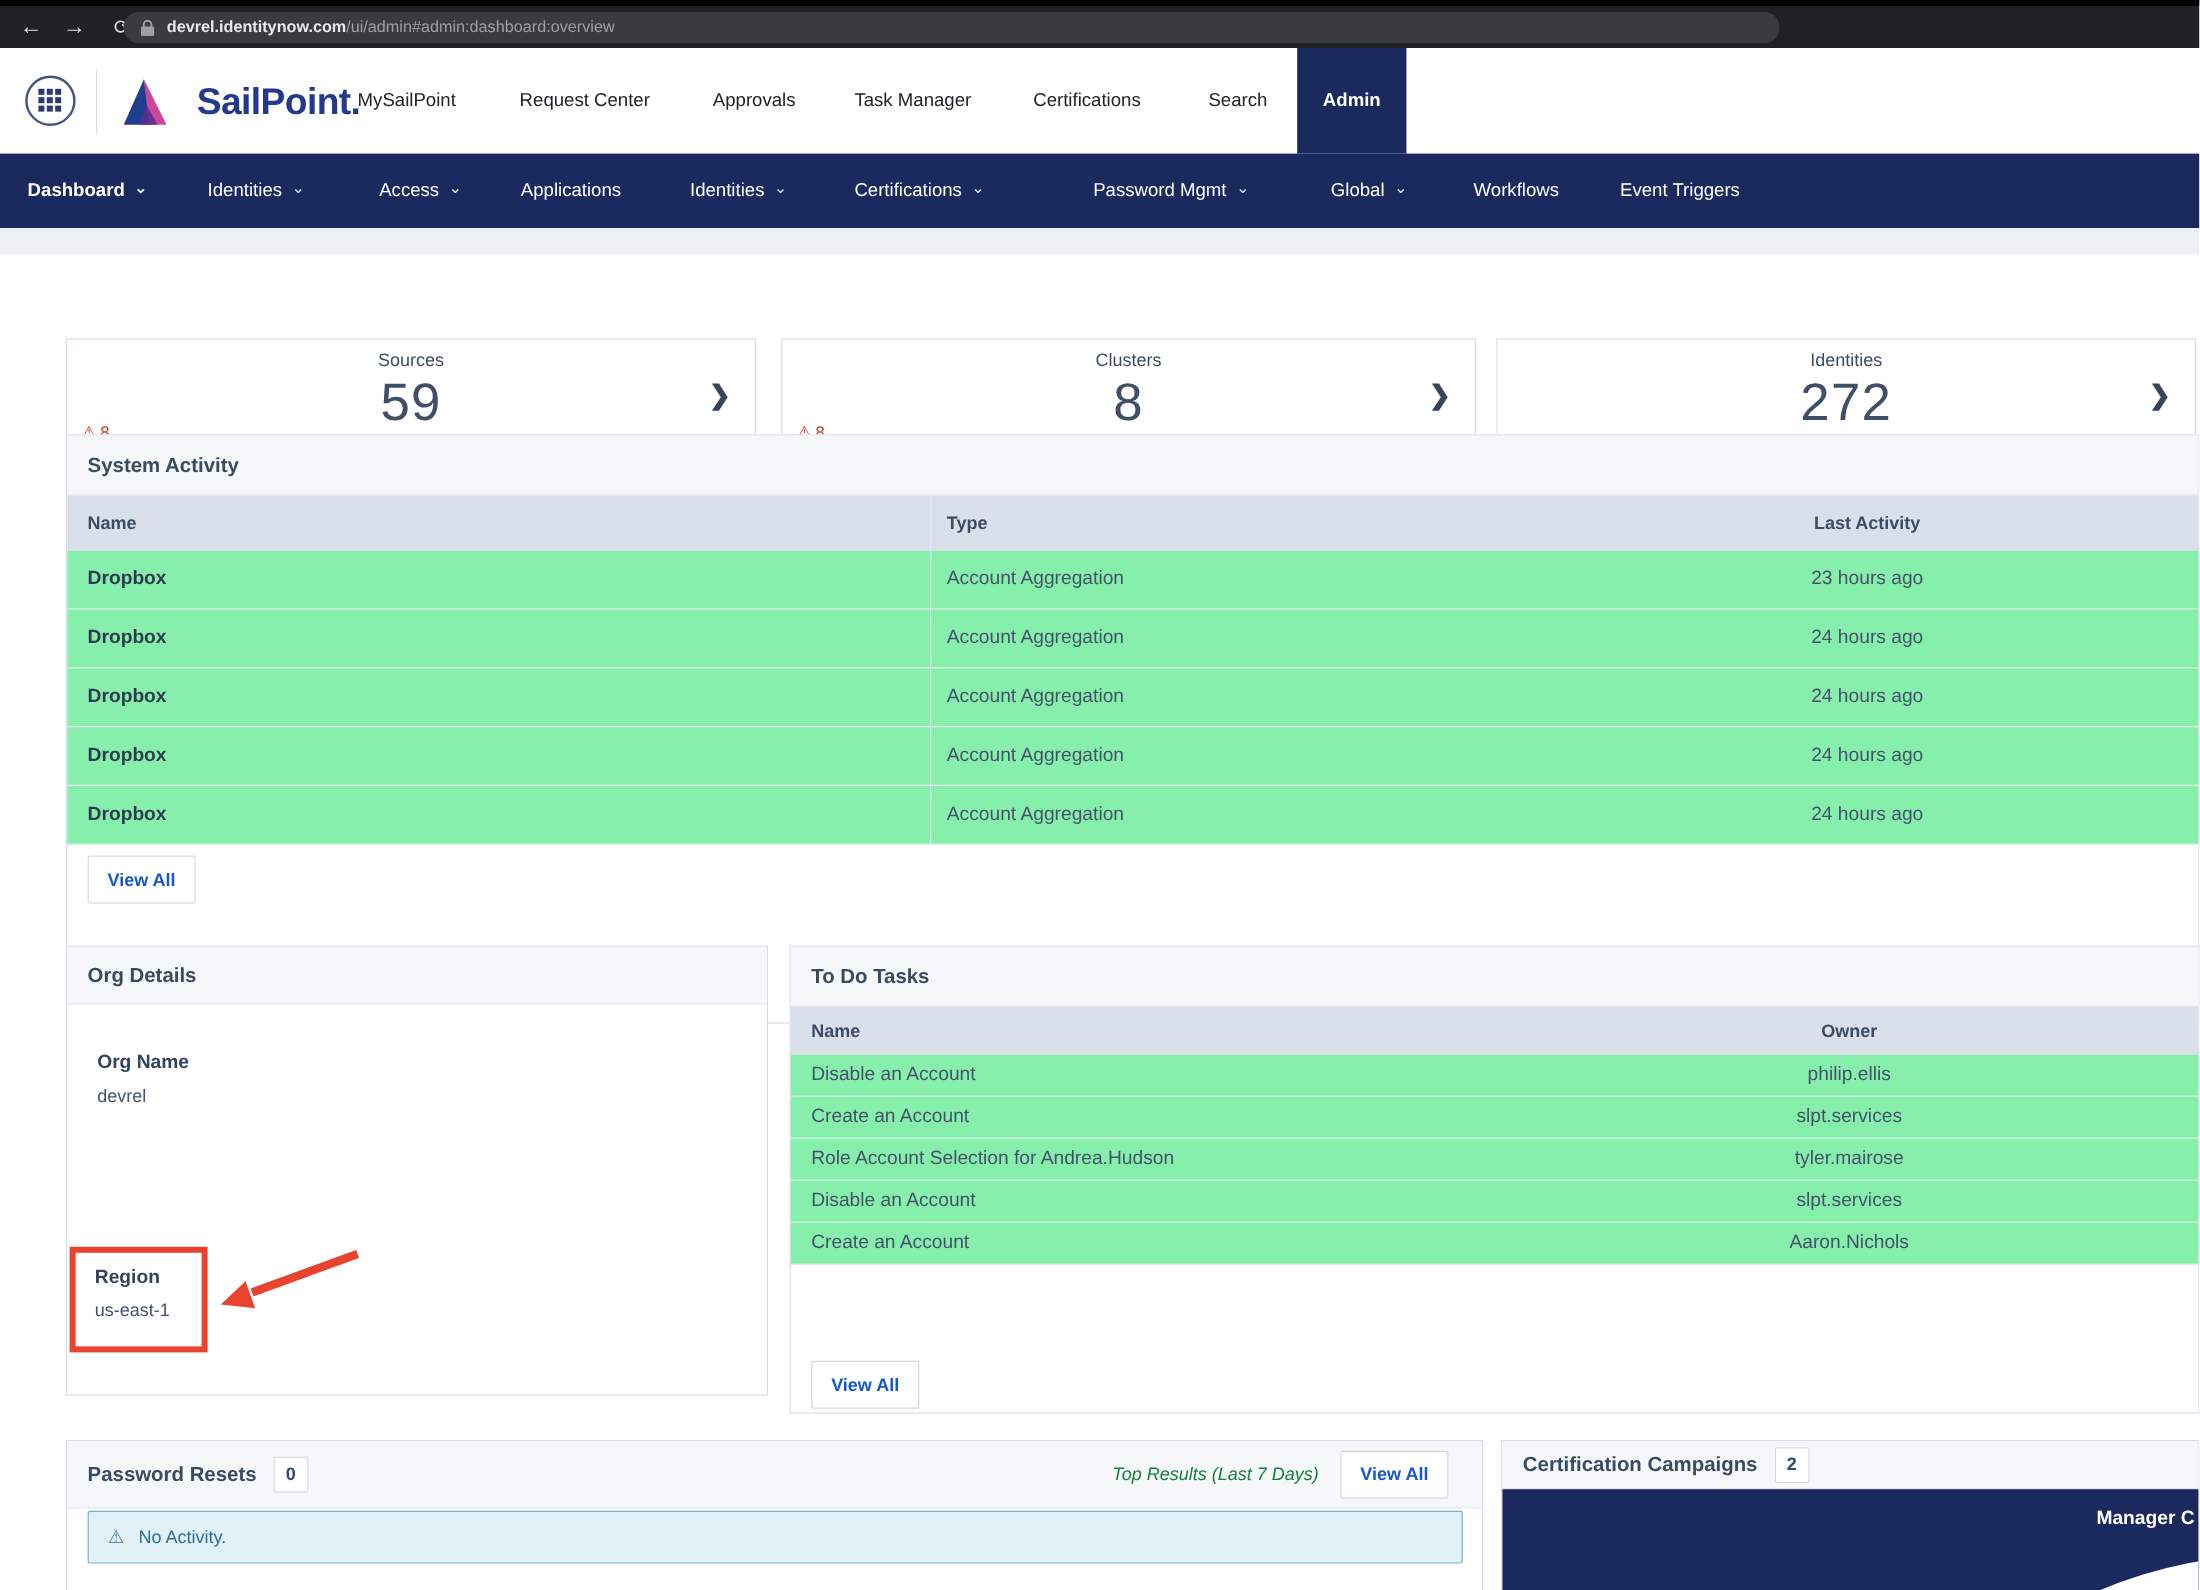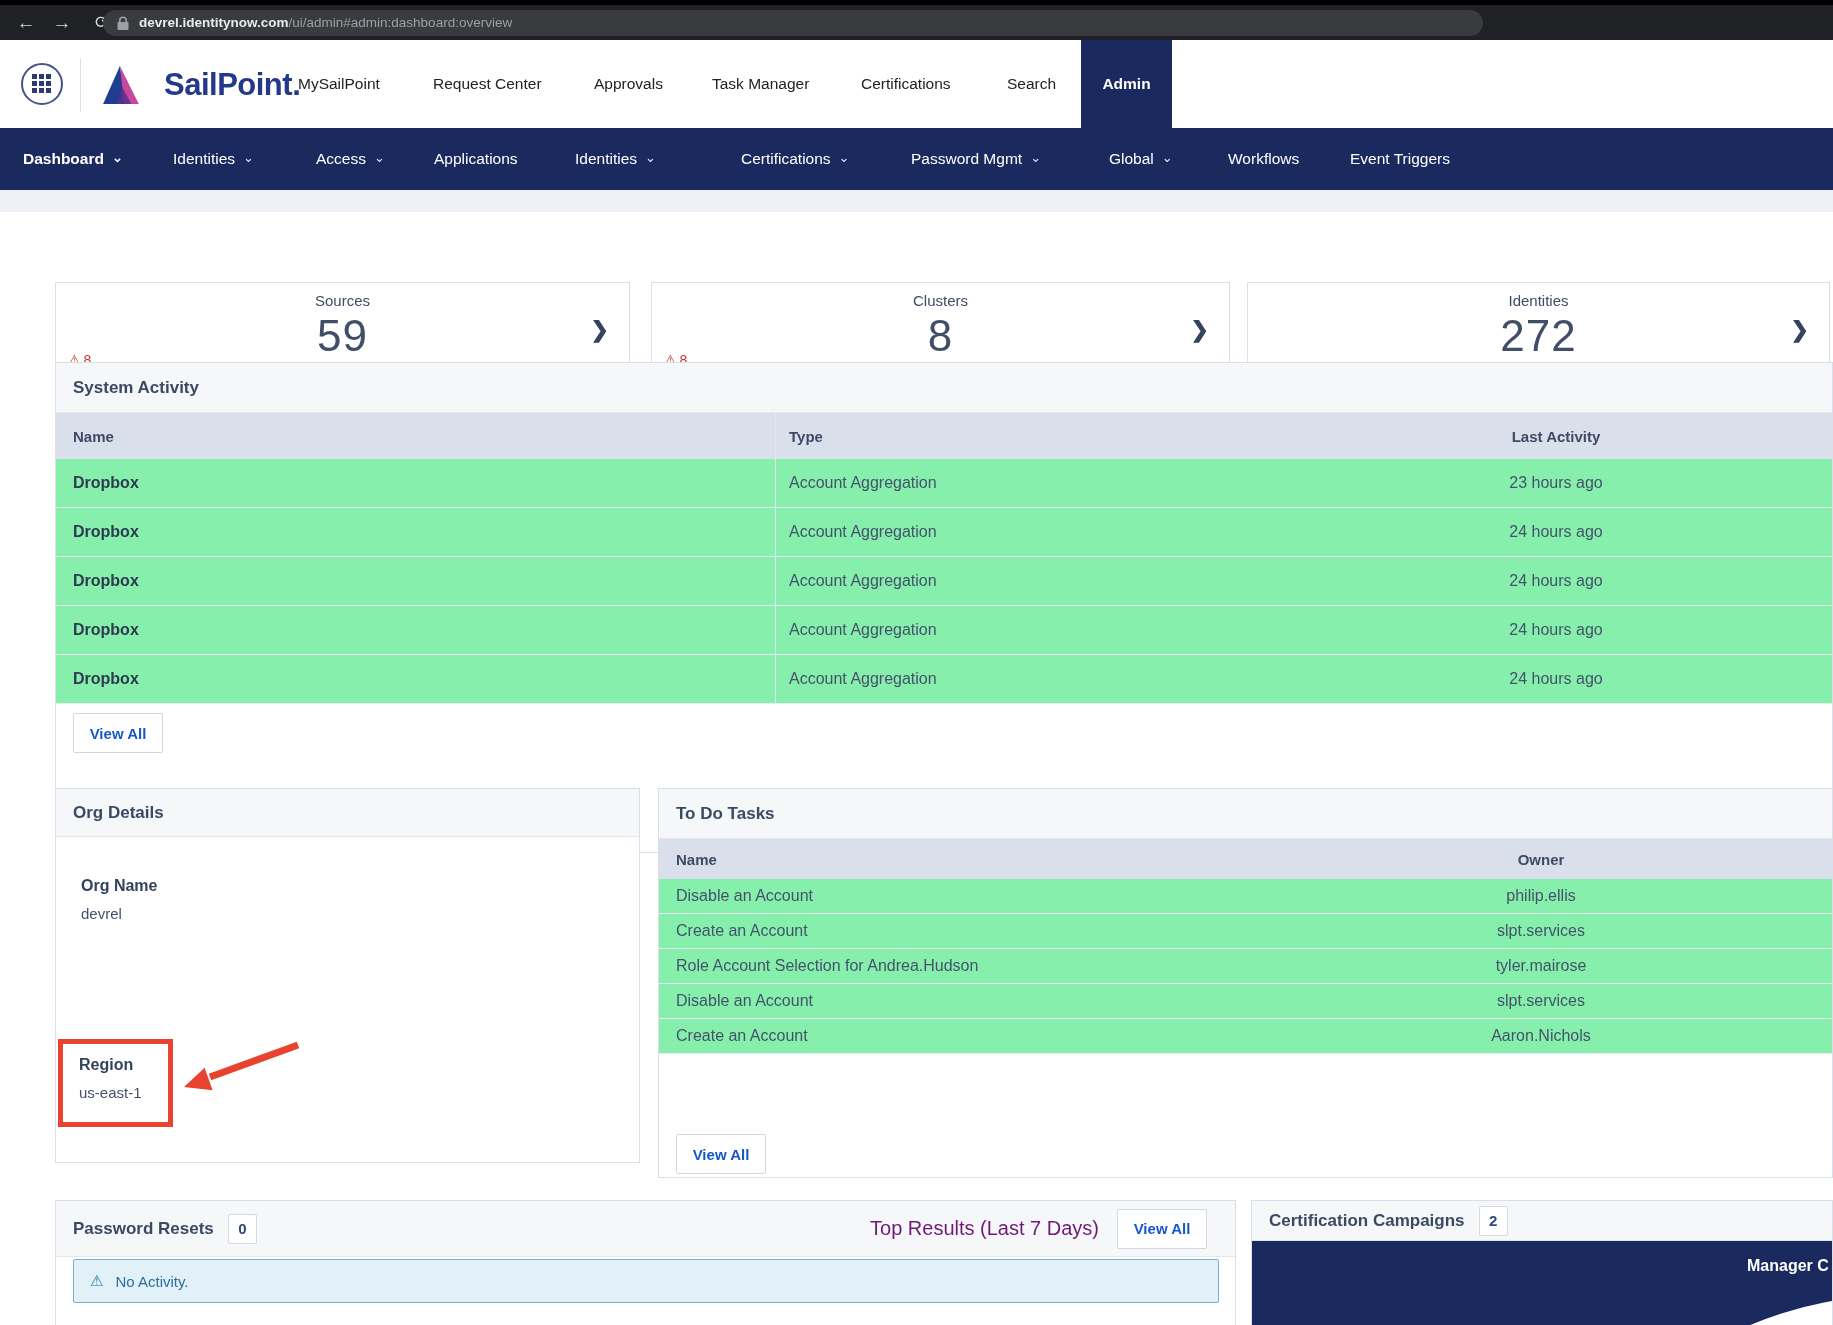--- a/index.html
+++ b/index.html
@@ -24,21 +24,21 @@
   .brand-word { font-size:31px; font-weight:700; color:#24388c; letter-spacing:-0.5px; margin-left:20px; }
   .topnav-item { position:absolute; top:0; height:88px; line-height:88px; font-size:15.5px; color:#212227; cursor:pointer; }
   .tn-0{left:298px;} .tn-1{left:433px;} .tn-2{left:594px;} .tn-3{left:712px;} .tn-4{left:861px;} .tn-5{left:1007px;text-align:right;}
   .admin-tab { position:absolute; left:1081px; top:0; width:91px; height:88px; background:#1b2a5e; color:#fff; font-size:15.5px; font-weight:700; text-align:center; line-height:88px; cursor:pointer; }
 
   
   .subnav { position:absolute; left:0; top:128px; width:1833px; height:62px; background:#1b2a5e; }
   .sn-item { position:absolute; top:0; height:62px; line-height:62px; color:#fff; font-size:15.5px; cursor:pointer; white-space:nowrap; }
   .sn-item .caret { font-size:13px; margin-left:8px; display:inline-block; transform:translateY(-2px); color:#e8ebf5; }
   .sn-0{left:23px; font-weight:700;} .sn-1{left:173px;} .sn-2{left:316px;} .sn-3{left:434px;} .sn-4{left:575px;}
-  .sn-5{left:741px;} .sn-6{left:911px;} .sn-7{left:1109px;} .sn-8{left:1228px;} .sn-9{left:1350px;}
+  .sn-5{left:712px;} .sn-6{left:911px;} .sn-7{left:1109px;} .sn-8{left:1228px;} .sn-9{left:1350px;}
 
   .grayband { position:absolute; left:0; top:190px; width:1833px; height:22px; background:#edf0f5; }
 
   
   .statcard { position:absolute; top:250px; height:96px; background:#fff; border:1px solid #d9dee8; cursor:pointer;margin-top:32px; }
   .sc-0{left:55px; width:575px;} .sc-1{left:651px; width:579px;} .sc-2{left:1247px; width:583px;}
   .sc-label { position:absolute; left:0; right:0; top:9px; text-align:center; font-size:15px; color:#3d4c66; }
   .sc-value { position:absolute; left:0; right:0; top:28px; text-align:center; font-size:44px; font-weight:500; color:#414e68; letter-spacing:1px; }
   .sc-chev { position:absolute; right:20px; top:34px; font-size:22px; font-weight:700; color:#36435f; }
   .sc-warn { position:absolute; left:12px; bottom:9px; font-size:14px; color:#c8392b; }
@@ -81,21 +81,21 @@
   .todopanel .thead { height:40px; }
   .todopanel .trow { height:35px; }
   .td-col-owner { position:absolute; left:632px; width:500px; top:0; bottom:0; display:flex; align-items:center; justify-content:center; }
   .todopanel .viewall-btn { left:17px; top:345px; }
 
   
   .pwpanel { left:55px; top:1200px; width:1181px; height:135px; }
   .pw-header { height:56px; background:#f6f7f9; border-bottom:1px solid #e4e8ee; display:flex; align-items:center; padding:0 28px 0 17px; }
   .pw-title { font-size:17px; font-weight:700; color:#394a63; margin-right:14px; }
   .pw-spacer { flex:1; }
-  .pw-topresults { font-size:20px; color:#701a75; margin-right:18px; }
+  .pw-topresults { font-size:15px; color:#15803d; margin-right:18px;font-style:italic; }
   .pw-header .viewall-btn { position:static; }
   .no-activity { position:absolute; left:17px; top:58px; width:1146px; height:44px; background:#e2f0f8; border:1px solid #77b2d2; border-radius:2px; display:flex; align-items:center; padding-left:16px; font-size:15px; color:#2c6f99; }
   .no-activity .tri { color:#2a7aa1; margin-right:12px; font-size:15px; }
 
   
   .certpanel { left:1251px; top:1200px; width:582px; height:135px; }
   .cert-header { height:40px; background:#f6f7f9; border-bottom:1px solid #e4e8ee; display:flex; align-items:center; padding-left:17px; }
   .cert-title { font-size:17px; font-weight:700; color:#394a63; margin-right:14px; }
   .cert-card { position:absolute; left:0; top:40px; right:0; bottom:-10px; background:#1b2a5e; overflow:hidden; }
   .cert-card-label { position:absolute; left:495px; top:16px; color:#fff; font-size:16px; font-weight:700; white-space:nowrap; }

